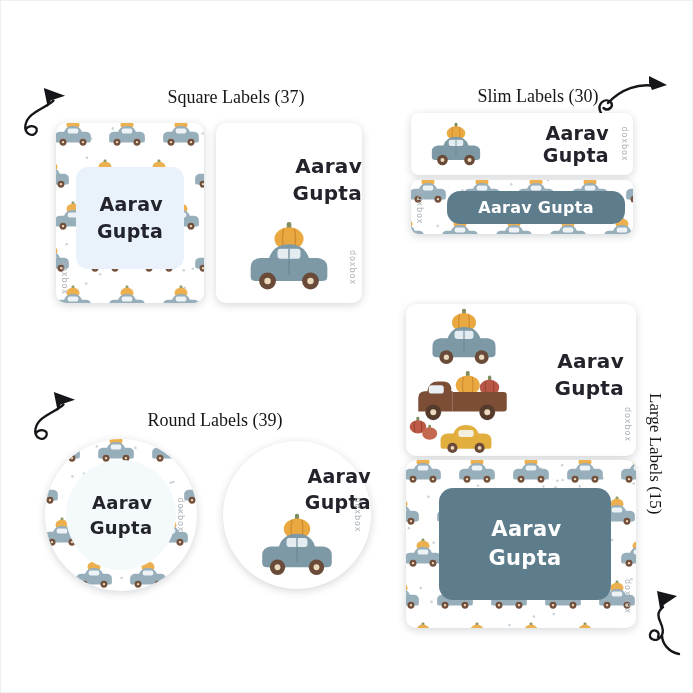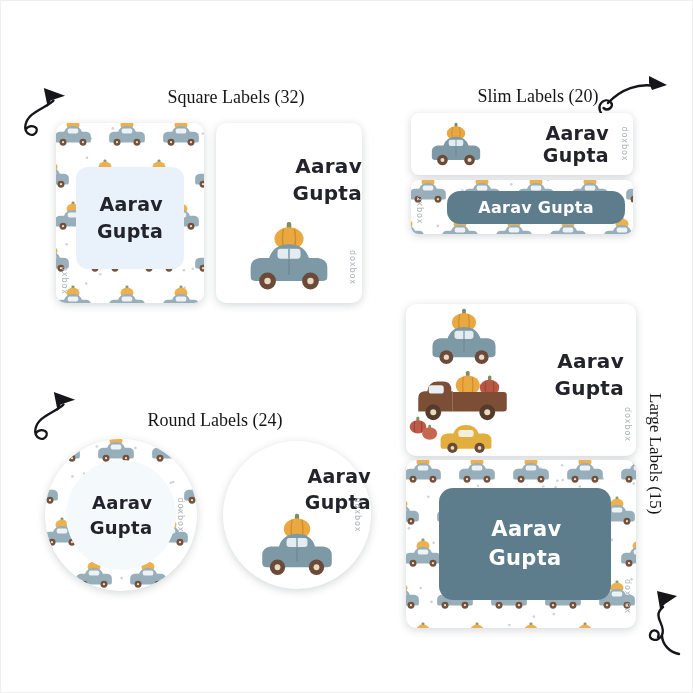--- a/index.html
+++ b/index.html
@@ -130,23 +130,23 @@
     </symbol>
     <symbol id="pumpkins-red" viewBox="0 0 36 30">
       <rect x="10" y="1" width="3.6" height="6" rx="1.5" fill="#7d8f5e"></rect>
       <ellipse cx="12" cy="13" rx="10" ry="8" fill="#bf5a48"></ellipse>
       <path d="M8 6.5 Q7 13 8 19.5 M16 6.5 Q17 13 16 19.5" stroke="#9a4536" fill="none" stroke-width="1.3"></path>
       <rect x="24.4" y="10.5" width="3.2" height="5" rx="1.4" fill="#7d8f5e"></rect>
       <ellipse cx="26" cy="21" rx="9" ry="7.5" fill="#c4684f"></ellipse>
     </symbol>
   </svg>
 
-  <div class="section-title" id="t-square">Square Labels (32)</div>
-  <div class="section-title" id="t-slim">Slim Labels (20)</div>
-  <div class="section-title" id="t-round">Round Labels (24)</div>
+  <div class="section-title" id="t-square">Square Labels (37)</div>
+  <div class="section-title" id="t-slim">Slim Labels (30)</div>
+  <div class="section-title" id="t-round">Round Labels (39)</div>
   <div class="section-title" id="t-large">Large Labels (15)</div>
 
   <svg class="doodle" id="arrow1" viewBox="0 0 58 64">
     <path d="M44 16 C34 25 18 28 15 41 C13 51 24 55 26.5 48 C28.5 42 19 40.5 15 46" fill="none" stroke="#15151a" stroke-width="2.4" stroke-linecap="round"></path>
     <polygon points="34,3 56,11 41,16 38,23" fill="#15151a"></polygon>
   </svg>
   <svg class="doodle" id="arrow2" viewBox="0 0 78 50">
     <path d="M10 40 C5 31 14 24 19.5 29 C24 33 17 39 12.5 35 M17 30 C30 16 48 10 64 13" fill="none" stroke="#15151a" stroke-width="2.4" stroke-linecap="round"></path>
     <polygon points="58,3 76,12 61,17 58,10" fill="#15151a"></polygon>
   </svg>

